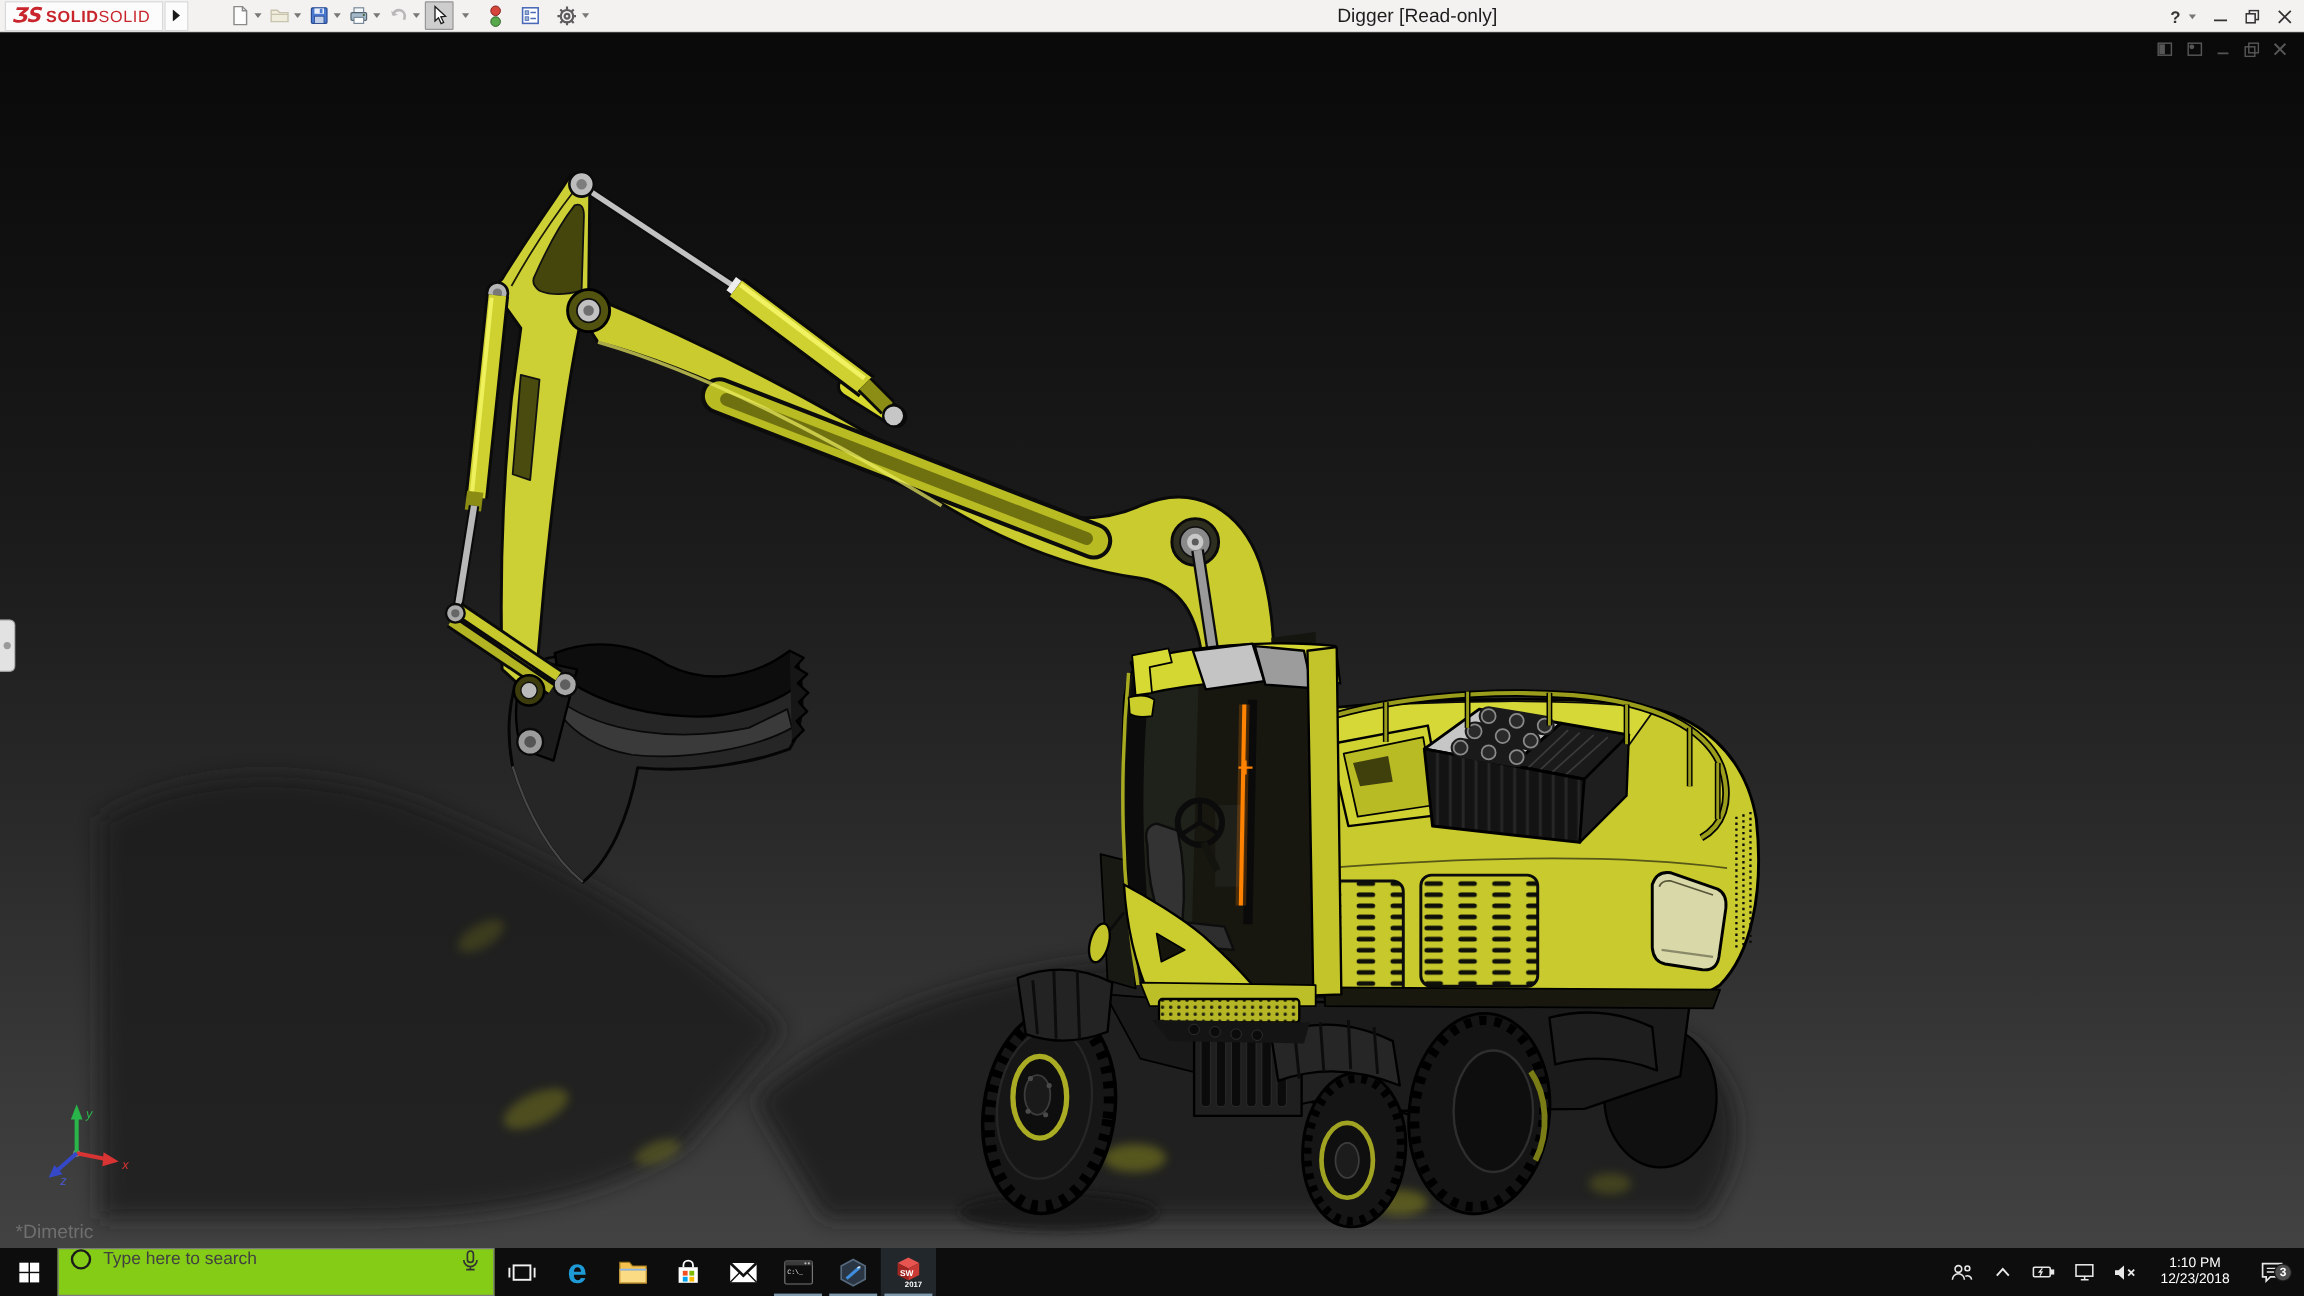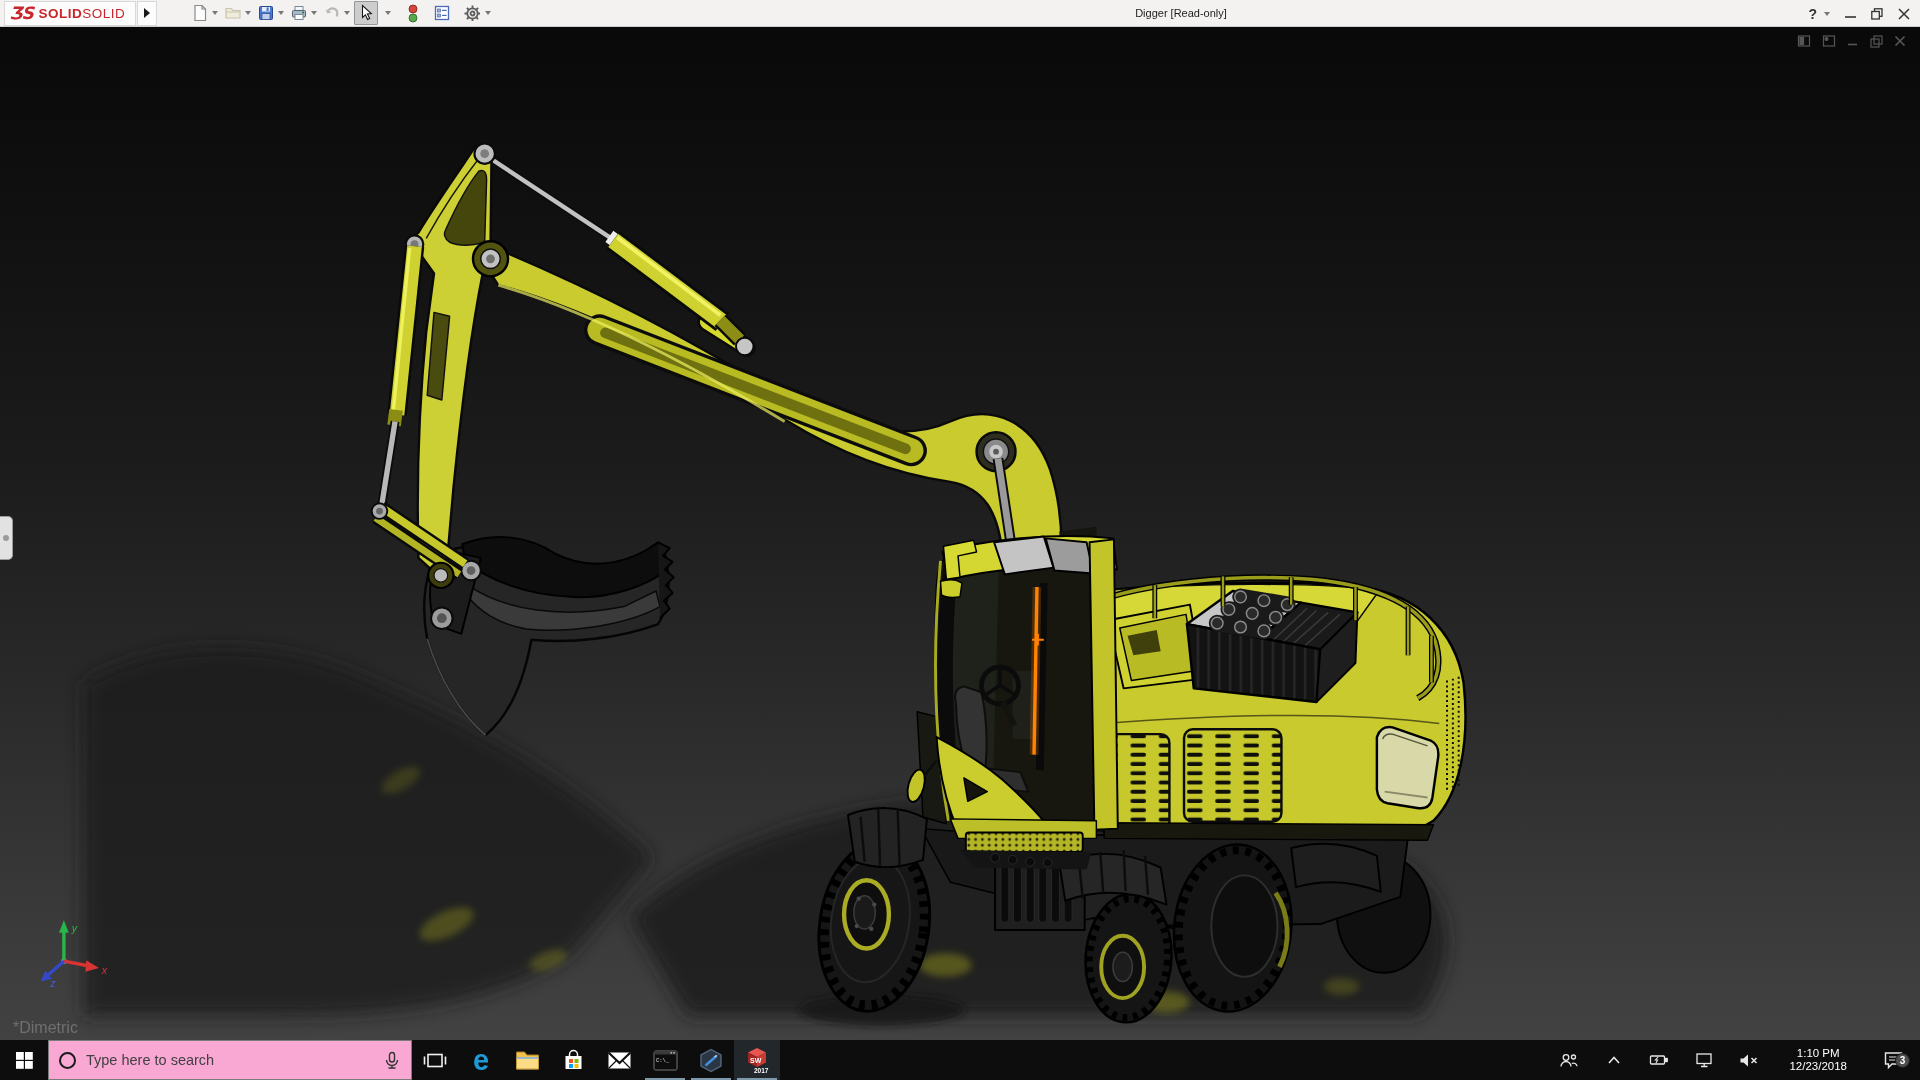--- a/index.html
+++ b/index.html
@@ -19,48 +19,48 @@
   .brand .b{font-weight:bold;}
   .flyout-box{height:25px;width:20px;border:1px solid #d8d8d8;background:#fcfcfc;
               display:flex;align-items:center;justify-content:center;margin-left:1px;}
   .tb-icons{display:flex;align-items:center;margin-left:32px;gap:2px;}
   .tb-item{display:flex;align-items:center;height:24px;padding:0 2px;}
   .tb-item svg{display:block;}
   .caret{width:0;height:0;border-left:3.5px solid transparent;border-right:3.5px solid transparent;
          border-top:4px solid #777;margin-left:3px;}
   .pressed{background:#cdcdcd;border:1px solid #969696;border-radius:1px;}
   .win-title{position:absolute;left:1181px;top:0;transform:translateX(-50%);
-             line-height:27px;font-size:11px;color:#1d1d1d;white-space:nowrap;}
+             line-height:27px;font-size:16px;color:#1d1d1d;white-space:nowrap;}
   .win-controls{position:absolute;right:10px;top:0;height:27px;display:flex;align-items:center;gap:15px;}
   .help-q{font-size:14px;font-weight:bold;color:#333;}
 
   
   .viewport{position:absolute;top:27px;left:0;width:1920px;height:1013px;
             background:linear-gradient(180deg,#090909 0%,#101010 18%,#1b1b1b 42%,
                        #2a2a2a 66%,#3a3a3a 88%,#424242 100%);overflow:hidden;}
   .child-controls{position:absolute;top:7px;right:14px;display:flex;gap:11px;align-items:center;}
   .side-tab{position:absolute;left:0;top:489px;width:13px;height:44px;background:#e2e2e2;
             border-radius:0 5px 5px 0;border:1px solid #9a9a9a;border-left:none;}
   .side-tab .dot{position:absolute;left:3px;top:18px;width:6px;height:6px;border-radius:50%;
                  background:#9a9a9a;}
   .view-label{position:absolute;left:13px;top:992px;font-size:16px;color:#6f6f6f;}
 
   
   .taskbar{position:absolute;left:0;top:1040px;width:1920px;height:40px;background:#0d0d0d;
            display:flex;align-items:stretch;}
   .tb-start{width:48px;display:flex;align-items:center;justify-content:center;}
-  .searchbox{width:364px;background:#f9a8d4;border:1px solid #7a7a7a;display:flex;
-             align-items:center;padding:0 10px;gap:10px;}
+  .searchbox{width:364px;background:#84cc16;border:1px solid #7a7a7a;display:flex;
+             align-items:flex-start;padding:0 10px;gap:10px;}
   .searchbox .ring{width:17px;height:17px;border:2.2px solid #1b1b1b;border-radius:50%;}
   .searchbox .ph{font-size:14.5px;color:#414141;flex:1;}
   .app-btn{width:46px;position:relative;display:flex;align-items:center;justify-content:center;}
   .app-btn.active{background:rgba(130,160,185,.18);}
   .run-line{position:absolute;bottom:0;left:3px;right:3px;height:2.5px;background:#7e98ac;}
   .tb-spacer{flex:1;}
-  .tray{display:flex;align-items:center;gap:23px;padding-right:10px;}
+  .tray{display:flex;align-items:center;gap:12px;padding-right:10px;}
   .tray-ic{display:flex;align-items:center;justify-content:center;width:22px;}
   .clock{color:#fff;font-size:11.5px;line-height:13px;text-align:center;padding:0 6px;}
   .action-wrap{position:relative;width:34px;display:flex;align-items:center;justify-content:center;}
   .badge{position:absolute;right:0px;bottom:2px;width:15px;height:15px;border-radius:50%;
          background:#4e4e4e;border:1px solid #1a1a1a;color:#fff;font-size:10px;font-weight:bold;
          display:flex;align-items:center;justify-content:center;}
   .edge-e{font-size:29px;font-weight:bold;color:#1e9bd7;line-height:1;}
 </style>
 </head>
 <body>

